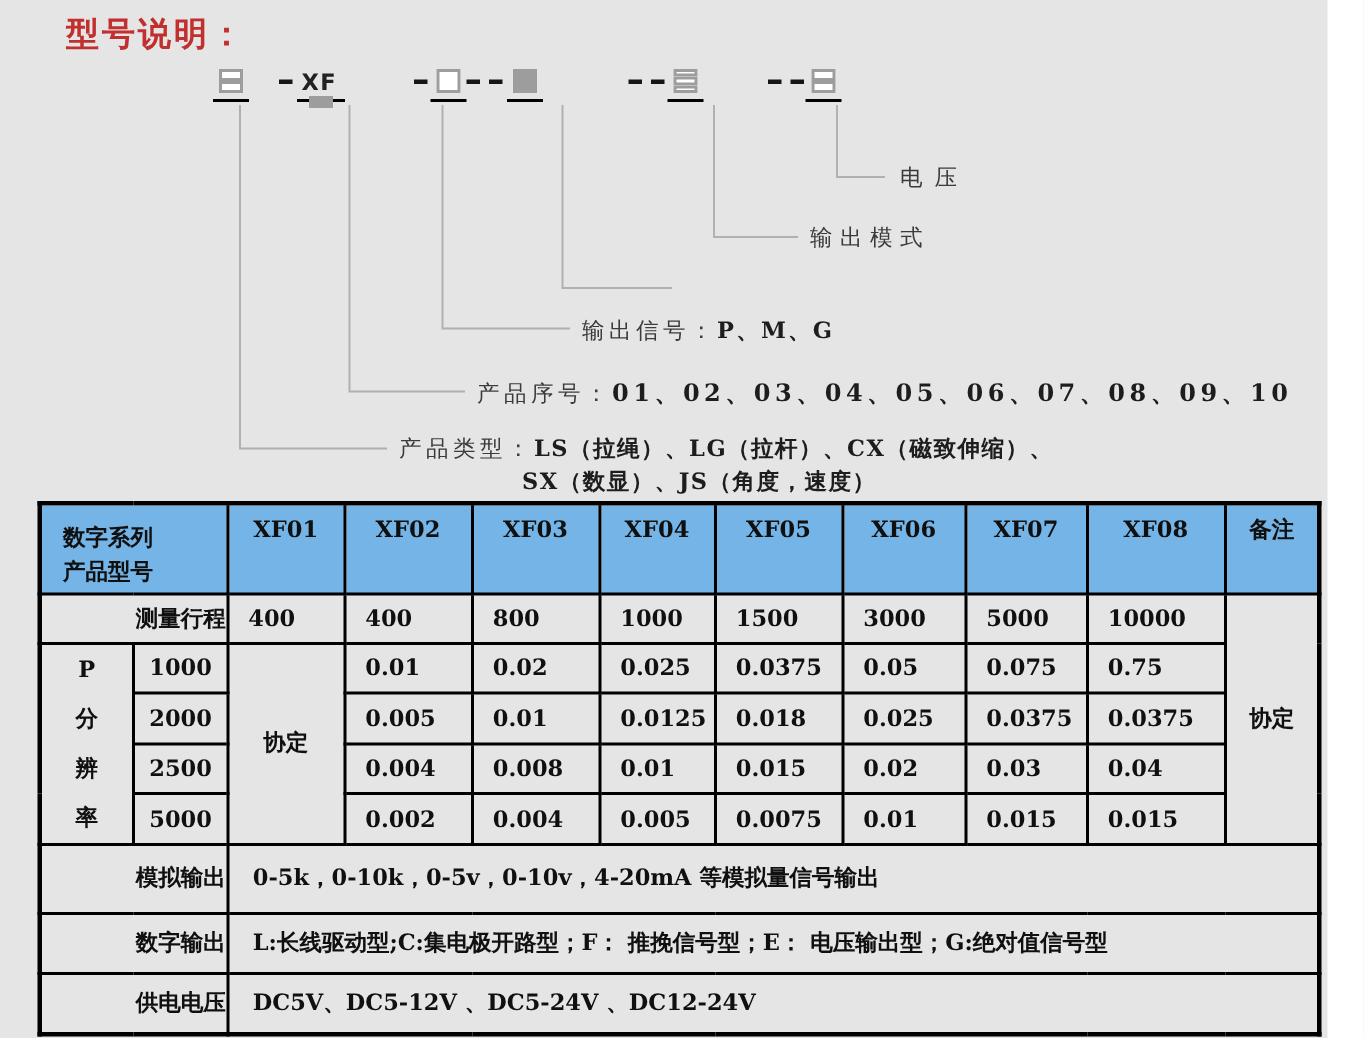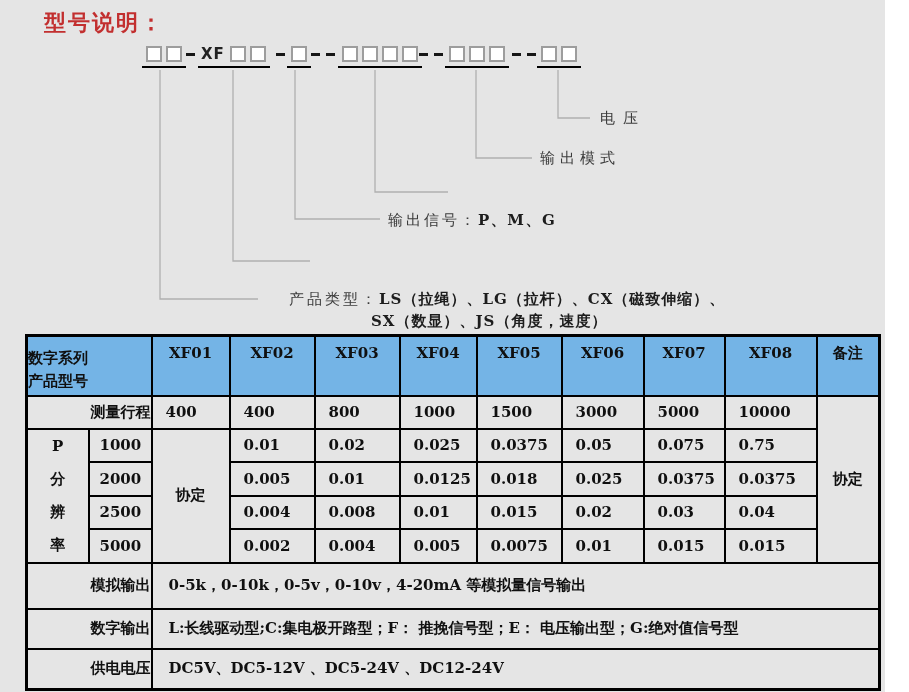--- a/index.html
+++ b/index.html
@@ -9,21 +9,21 @@
   }
   
   .doc-title{
     position:absolute;left:44px;top:8px;
     font-family:"DejaVu Sans","Liberation Sans",sans-serif;
     font-size:22px;font-weight:bold;color:#c22f2f;letter-spacing:2px;
   }
   
   .fmt-group{
     position:absolute;top:46px;display:flex;align-items:center;
-    border-bottom:2px solid #000;padding:0 2px 4px 2px;height:16px;
+    border-bottom:2px solid #000;padding:0 2px 4px 2px;height:16px;flex-direction:column;
   }
   .fmt-box{width:12px;height:12px;border:2px solid #9d9d9d;background:#fff;margin:0 2px;}
   .fmt-xf{font-family:"DejaVu Sans","Liberation Sans",sans-serif;font-size:15px;font-weight:bold;color:#222;
     letter-spacing:1px;margin:0 3px 0 1px;}
   .fmt-dash{position:absolute;top:53px;display:flex;gap:6px;}
   .fmt-dash i{display:block;width:9px;height:3px;background:#161616;}
   
   .leads{position:absolute;left:0;top:0;pointer-events:none;}
   
   .callout{position:absolute;font-size:15px;color:#3b3b3b;white-space:nowrap;}
@@ -36,21 +36,21 @@
   .co-type .val{letter-spacing:1px;}
   .co-type-line2{margin-top:3px;}
   
   .spec{
     position:absolute;left:25px;top:334px;border-collapse:collapse;table-layout:fixed;
     width:853px;border:3px solid #000;
   }
   .spec td{border:2px solid #000;font-size:15px;font-weight:bold;color:#101010;
     padding:0;vertical-align:middle;overflow:hidden;}
   .spec .hd{background:#74b4e6;vertical-align:top;text-align:center;padding-top:7px;}
-  .spec .hd-series{text-align:left;line-height:1.1;}
+  .spec .hd-series{text-align:left;padding-left:14px;line-height:1.1;}
   .spec .hd-series div{margin-top:6px;}
   .spec .lab-cell{text-align:right;padding-left:14px;}
   .spec .num-cell{text-align:left;padding-left:13px;border-radius:11px;}
   .spec .speed-cell{text-align:left;padding-left:10px;}
   .spec .center-cell{text-align:center;}
   .spec .pcol div{height:33px;line-height:33px;text-align:center;}
   .spec .wide-cell{text-align:left;padding-left:16px;font-size:15px;}
   .r-head{height:60px;}
   .r-travel{height:33px;}
   .r-res{height:33px;}
@@ -128,22 +128,25 @@
 
   <div class="callout co-mode" style="left:540px;top:149px;">
     <span class="lab">输出模式</span>
   </div>
 
 
   <div class="callout" style="left:388px;top:211px;">
     <span class="lab">输出信号：</span><span class="val">P、M、G</span>
   </div>
 
-
-  <div class="callout co-type" style="left:266px;top:290px;margin-left:23px;">
+  <div class="callout co-serial" style="left:318px;top:252px;">
+    <span class="lab">产品序号：</span><span class="val">01、02、03、04、05、06、07、08、09、10</span>
+  </div>
+
+  <div class="callout co-type" style="left:266px;top:290px;">
     <div><span class="lab">产品类型：</span><span class="val">LS（拉绳）、LG（拉杆）、CX（磁致伸缩）、</span></div>
     <div class="co-type-line2" style="margin-left:82px;"><span class="val">SX（数显）、JS（角度，速度）</span></div>
   </div>
 
   <table class="spec">
     <colgroup>
       <col style="width:62px">
         <col style="width:63px">
       <col style="width:78px">
         <col style="width:85px">

